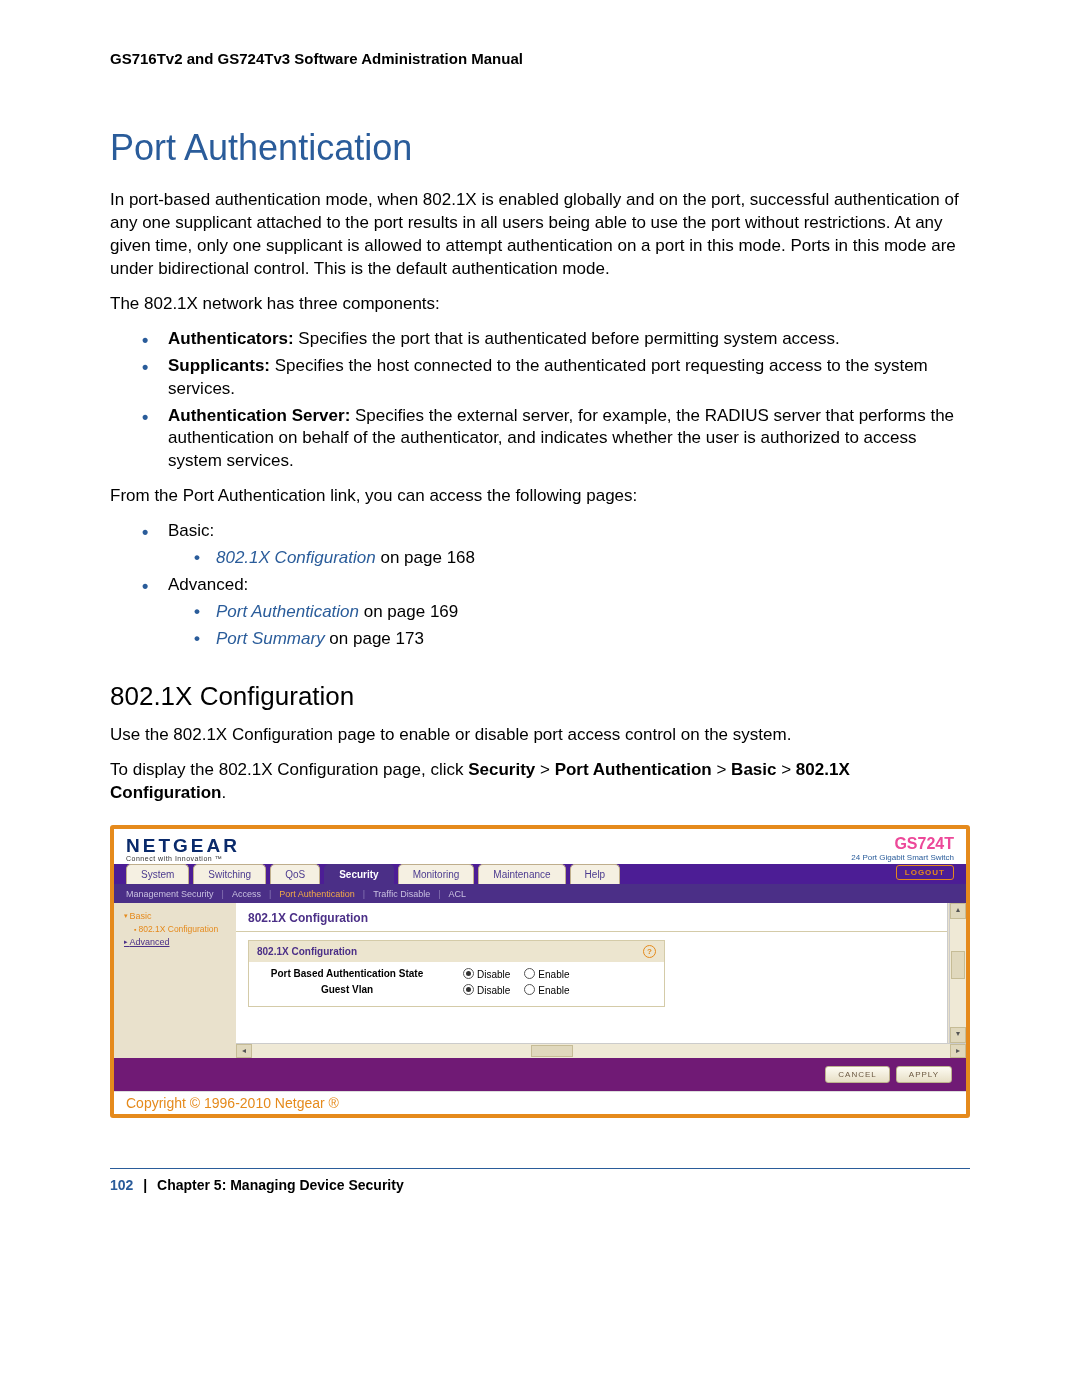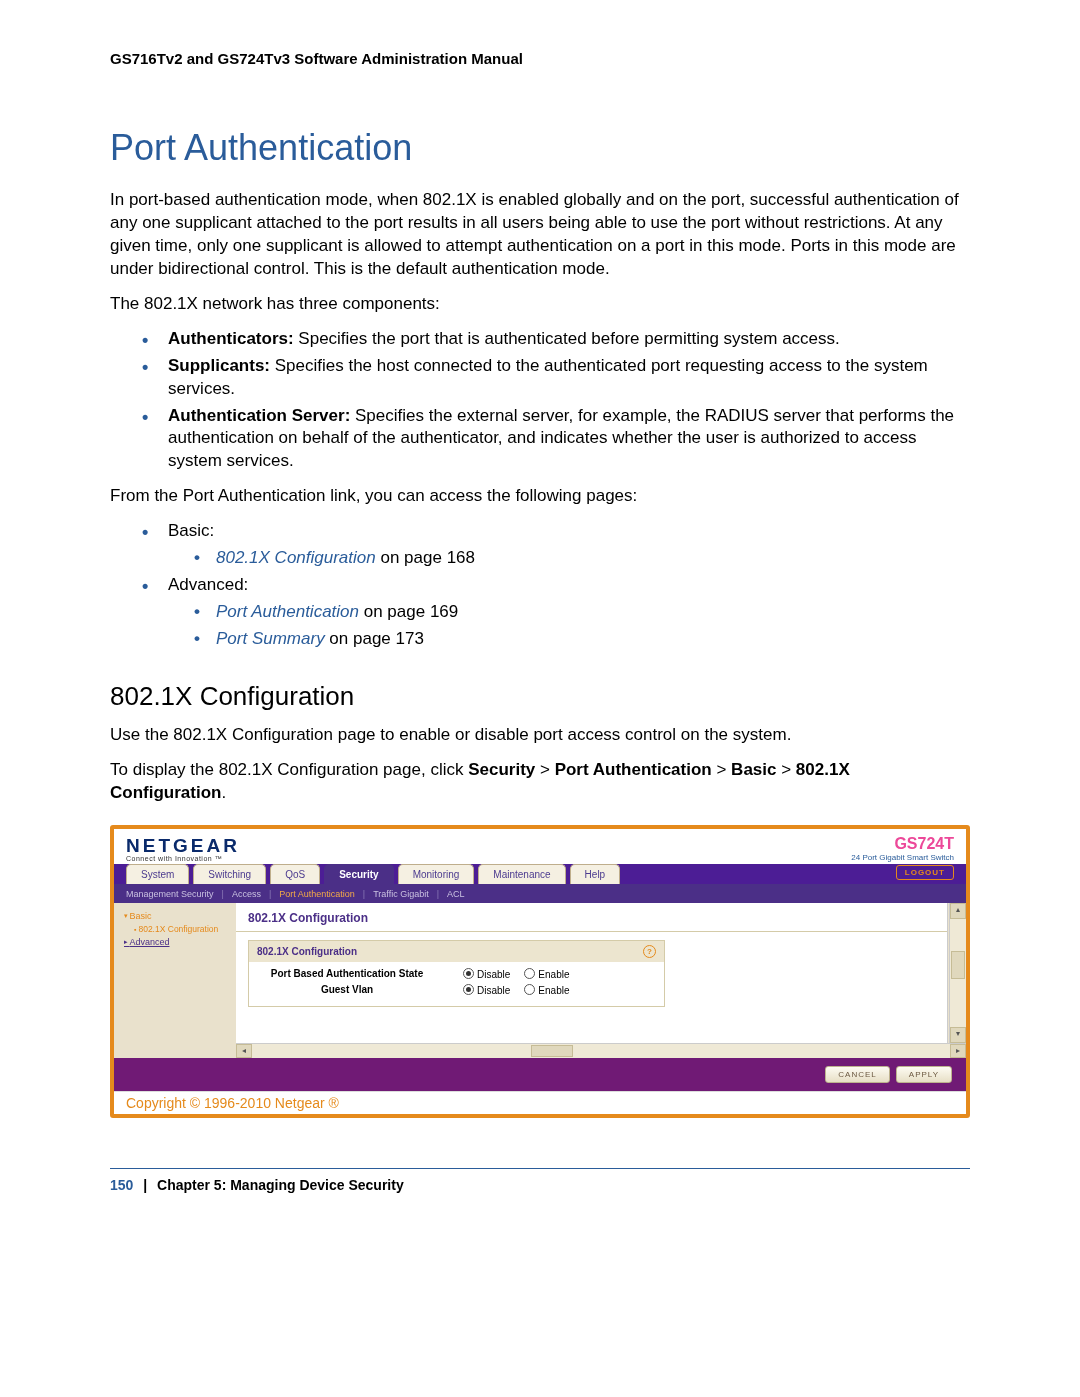--- a/index.html
+++ b/index.html
@@ -434,21 +434,21 @@
       <div class="logout">LOGOUT</div>
     </div>
 
     <div class="subnav">
       <span>Management Security</span>
         <span class="sep">|</span>
       <span>Access</span>
         <span class="sep">|</span>
       <span class="active-sub">Port Authentication</span>
         <span class="sep">|</span>
-      <span>Traffic Gigabit</span>
+      <span>Traffic Disable</span>
         <span class="sep">|</span>
       <span>ACL</span>
     </div>
 
     <div class="content-area">
       <div class="sidenav">
         <div class="sn-h">Basic</div>
         <div class="sn-sub">802.1X Configuration</div>
         <div class="sn-dim">Advanced</div>
       </div>
@@ -499,17 +499,17 @@
     <div class="footer-btns">
       <div class="btn">CANCEL</div>
       <div class="btn">APPLY</div>
     </div>
 
     <div class="shot-copy">Copyright © 1996-2010 Netgear ®</div>
   </div>
 
   <hr class="page-rule">
   <div class="page-footer">
-    <span class="pn">150</span>
+    <span class="pn">102</span>
     <span class="sep2">|</span>
     <span>Chapter 5:  Managing Device Security</span>
   </div>
 </div>
 
 </body></html>

